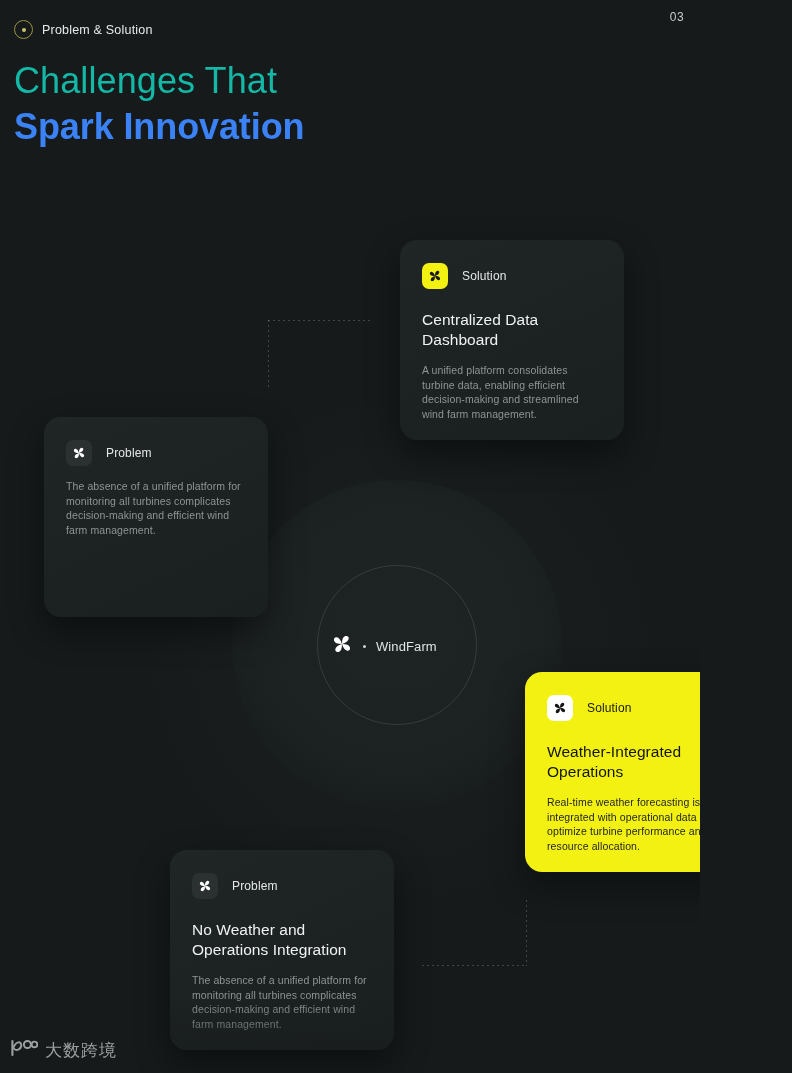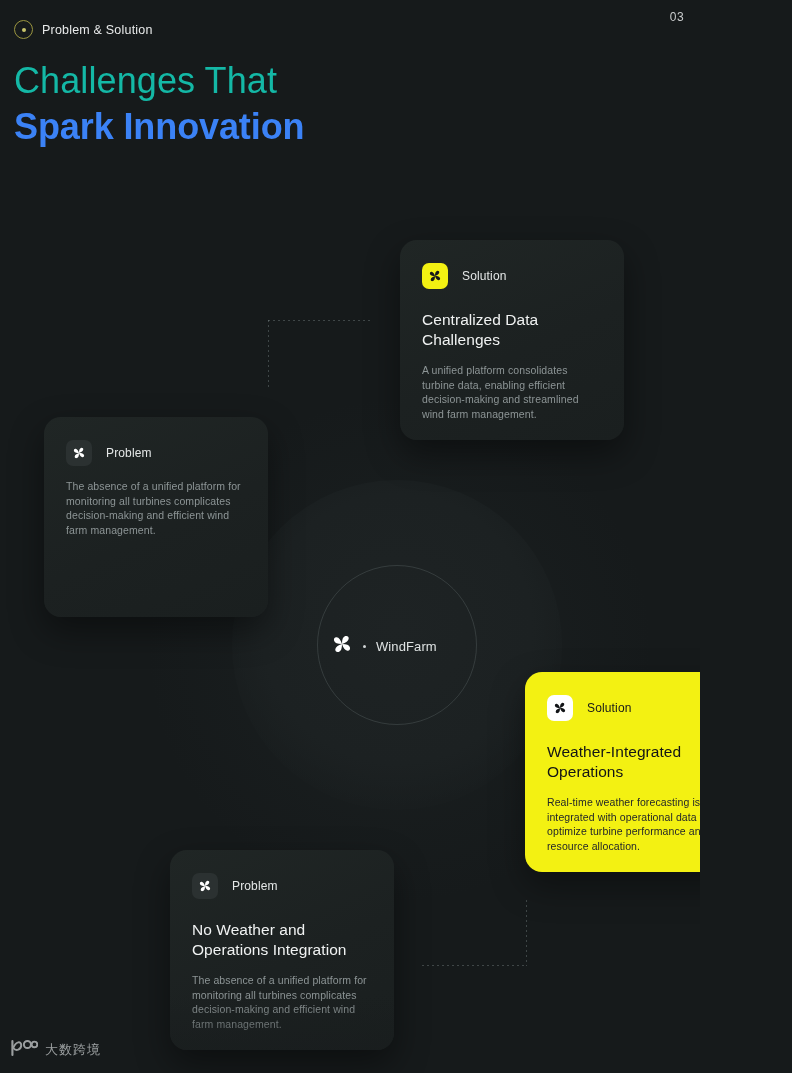--- a/index.html
+++ b/index.html
@@ -170,21 +170,21 @@
     font-size:13px; color:#dfe3e3; letter-spacing:.1px;
   }
 
   
   .watermark {
     position:absolute; left:8px; bottom:10px;
     display:flex; align-items:center; gap:7px;
     opacity:.72;
   }
   .wm-text {
-    font-size:13px; color:#cfd3d4; letter-spacing:1px;
+    font-size:17px; color:#cfd3d4; letter-spacing:1px;
     font-family:"DejaVu Sans", sans-serif;
   }
 </style>
 </head>
 <body>
 
 <div id="slide">
 
   <div class="bg-blob blob-wide"></div>
   <div class="bg-blob blob-outer"></div>
@@ -217,21 +217,21 @@
       <span class="icon-badge">
         <svg width="14" height="14" viewBox="0 0 24 24" aria-hidden="true">
           <path fill="#17191a" d="M12 12C12 7 13 4.2 15.6 3.4 17.8 2.7 19.6 4 19.3 6.2 19 8.7 16.3 10.6 12 12Z"></path>
           <path fill="#17191a" d="M12 12C17 12 19.8 13 20.6 15.6 21.3 17.8 20 19.6 17.8 19.3 15.3 19 13.4 16.3 12 12Z"></path>
           <path fill="#17191a" d="M12 12C12 17 11 19.8 8.4 20.6 6.2 21.3 4.4 20 4.7 17.8 5 15.3 7.7 13.4 12 12Z"></path>
           <path fill="#17191a" d="M12 12C7 12 4.2 11 3.4 8.4 2.7 6.2 4 4.4 6.2 4.7 8.7 5 10.6 7.7 12 12Z"></path>
         </svg>
       </span>
       <span class="tag-label">Solution</span>
     </div>
-    <div class="card-title">Centralized Data Challenges</div>
+    <div class="card-title">Centralized Data Dashboard</div>
     <div class="card-body">A unified platform consolidates turbine data, enabling efficient decision-making and streamlined wind farm management.</div>
   </div>
 
   <div class="card dark card-problem-1">
     <div class="card-head">
       <span class="icon-badge">
         <svg width="14" height="14" viewBox="0 0 24 24" aria-hidden="true">
           <path fill="#ffffff" d="M12 12C12 7 13 4.2 15.6 3.4 17.8 2.7 19.6 4 19.3 6.2 19 8.7 16.3 10.6 12 12Z"></path>
           <path fill="#ffffff" d="M12 12C17 12 19.8 13 20.6 15.6 21.3 17.8 20 19.6 17.8 19.3 15.3 19 13.4 16.3 12 12Z"></path>
           <path fill="#ffffff" d="M12 12C12 17 11 19.8 8.4 20.6 6.2 21.3 4.4 20 4.7 17.8 5 15.3 7.7 13.4 12 12Z"></path>

